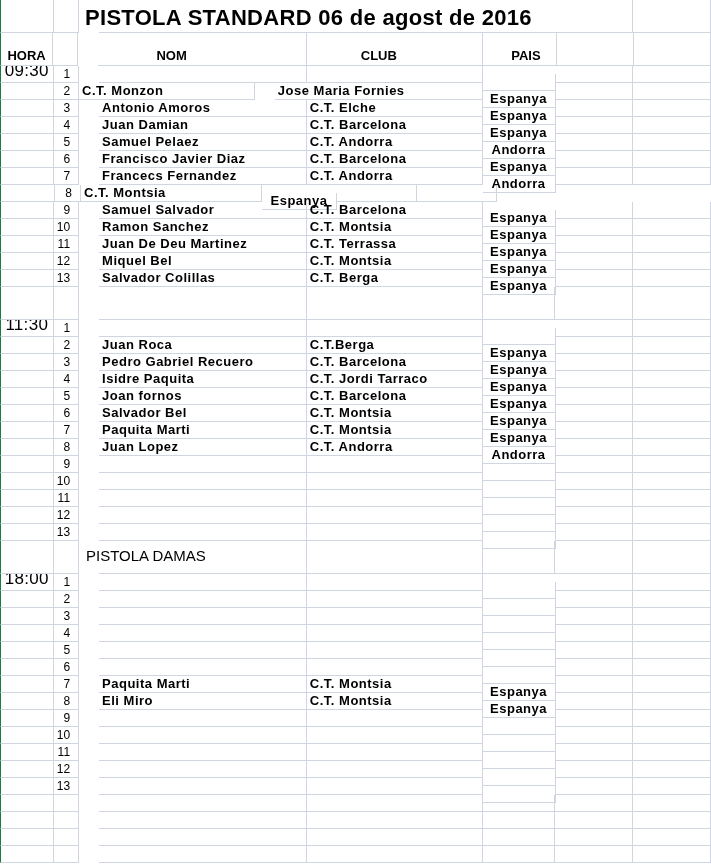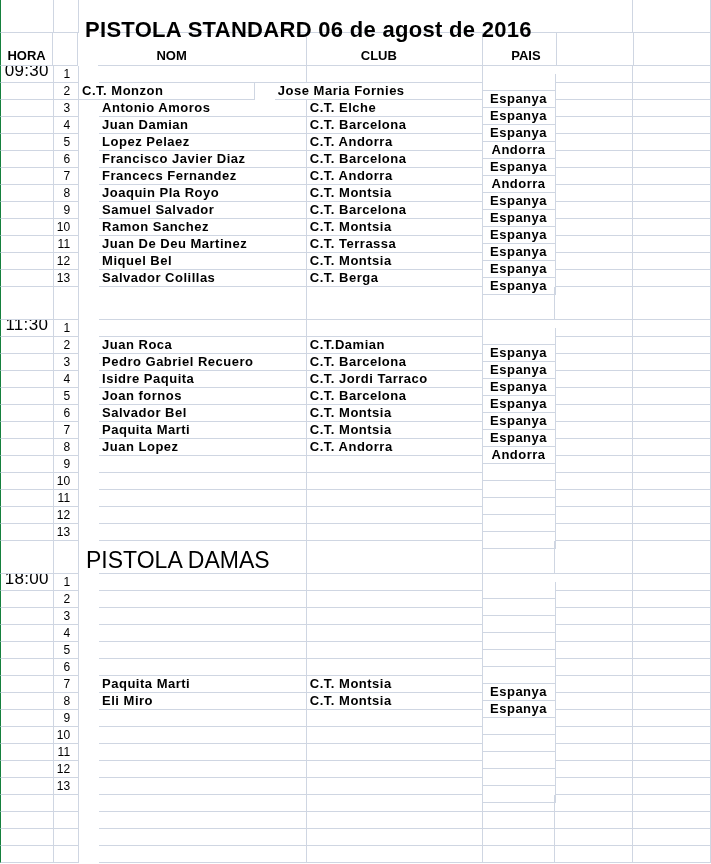--- a/index.html
+++ b/index.html
@@ -14,22 +14,22 @@
   .c3 { width:181px; }
   .c4 { width:75px; }
   .c5 { width:80px; }
   .c6 { width:80px; }
   .hora { justify-content:center; font-size:17px; letter-spacing:0.3px; }
   .num { justify-content:flex-end; padding-right:8px; font-size:12px; }
   .name { font-weight:bold; padding-left:3px; letter-spacing:0.5px; }
   .club { font-weight:bold; padding-left:3px; letter-spacing:0.5px; }
   .pais { justify-content:center; font-weight:bold; letter-spacing:0.5px;margin-top:8px; }
   .hdr { font-weight:bold; font-size:13px; justify-content:center; padding-bottom:2px; }
-  .title-wrap { position:absolute; left:85px; top:5px; font-size:22px; font-weight:bold; white-space:nowrap; letter-spacing:0.3px;margin-top:12px; }
-  .damas-wrap { position:absolute; left:86px; top:547px; font-size:23px; font-weight:normal; white-space:nowrap; }
+  .title-wrap { position:absolute; left:85px; top:5px; font-size:22px; font-weight:bold; white-space:nowrap; letter-spacing:0.3px; }
+  .damas-wrap { position:absolute; left:86px; top:547px; font-size:15px; font-weight:normal; white-space:nowrap; }
   .top-row .cell { border-top:0; }
 </style>
 </head>
 <body>
 
 <div class="sheet">
 
   <div class="row tall top-row">
     <div class="cell c0"></div>
     <div class="cell c1"></div>
@@ -83,21 +83,21 @@
         <div class="cell c1 num">4</div>
         <div class="cell c2 name">Juan Damian</div>
         <div class="cell c3 club">C.T. Barcelona</div>
         <div class="cell c4 pais">Espanya</div>
         <div class="cell c5"></div>
         <div class="cell c6"></div>
       </div>
       <div class="row">
         <div class="cell c0 hora"></div>
         <div class="cell c1 num">5</div>
-        <div class="cell c2 name">Lopez Pelaez</div>
+        <div class="cell c2 name">Samuel Pelaez</div>
         <div class="cell c3 club">C.T. Andorra</div>
         <div class="cell c4 pais">Andorra</div>
         <div class="cell c5"></div>
         <div class="cell c6"></div>
       </div>
       <div class="row">
         <div class="cell c0 hora"></div>
         <div class="cell c1 num">6</div>
         <div class="cell c2 name">Francisco Javier Diaz</div>
         <div class="cell c3 club">C.T. Barcelona</div>
@@ -110,21 +110,20 @@
         <div class="cell c1 num">7</div>
         <div class="cell c2 name">Francecs Fernandez</div>
         <div class="cell c3 club">C.T. Andorra</div>
         <div class="cell c4 pais">Andorra</div>
         <div class="cell c5"></div>
         <div class="cell c6"></div>
       </div>
       <div class="row">
         <div class="cell c0 hora"></div>
         <div class="cell c1 num">8</div>
-        <div class="cell c2 name">Joaquin Pla Royo</div>
         <div class="cell c3 club">C.T. Montsia</div>
         <div class="cell c4 pais">Espanya</div>
         <div class="cell c5"></div>
         <div class="cell c6"></div>
       </div>
       <div class="row">
         <div class="cell c0 hora"></div>
         <div class="cell c1 num">9</div>
         <div class="cell c2 name">Samuel Salvador</div>
         <div class="cell c3 club">C.T. Barcelona</div>
@@ -186,21 +185,21 @@
         <div class="cell c2 name"></div>
         <div class="cell c3 club"></div>
         <div class="cell c4 pais"></div>
         <div class="cell c5"></div>
         <div class="cell c6"></div>
       </div>
       <div class="row">
         <div class="cell c0 hora"></div>
         <div class="cell c1 num">2</div>
         <div class="cell c2 name">Juan Roca</div>
-        <div class="cell c3 club">C.T.Damian</div>
+        <div class="cell c3 club">C.T.Berga</div>
         <div class="cell c4 pais">Espanya</div>
         <div class="cell c5"></div>
         <div class="cell c6"></div>
       </div>
       <div class="row">
         <div class="cell c0 hora"></div>
         <div class="cell c1 num">3</div>
         <div class="cell c2 name">Pedro Gabriel Recuero</div>
         <div class="cell c3 club">C.T. Barcelona</div>
         <div class="cell c4 pais">Espanya</div>

